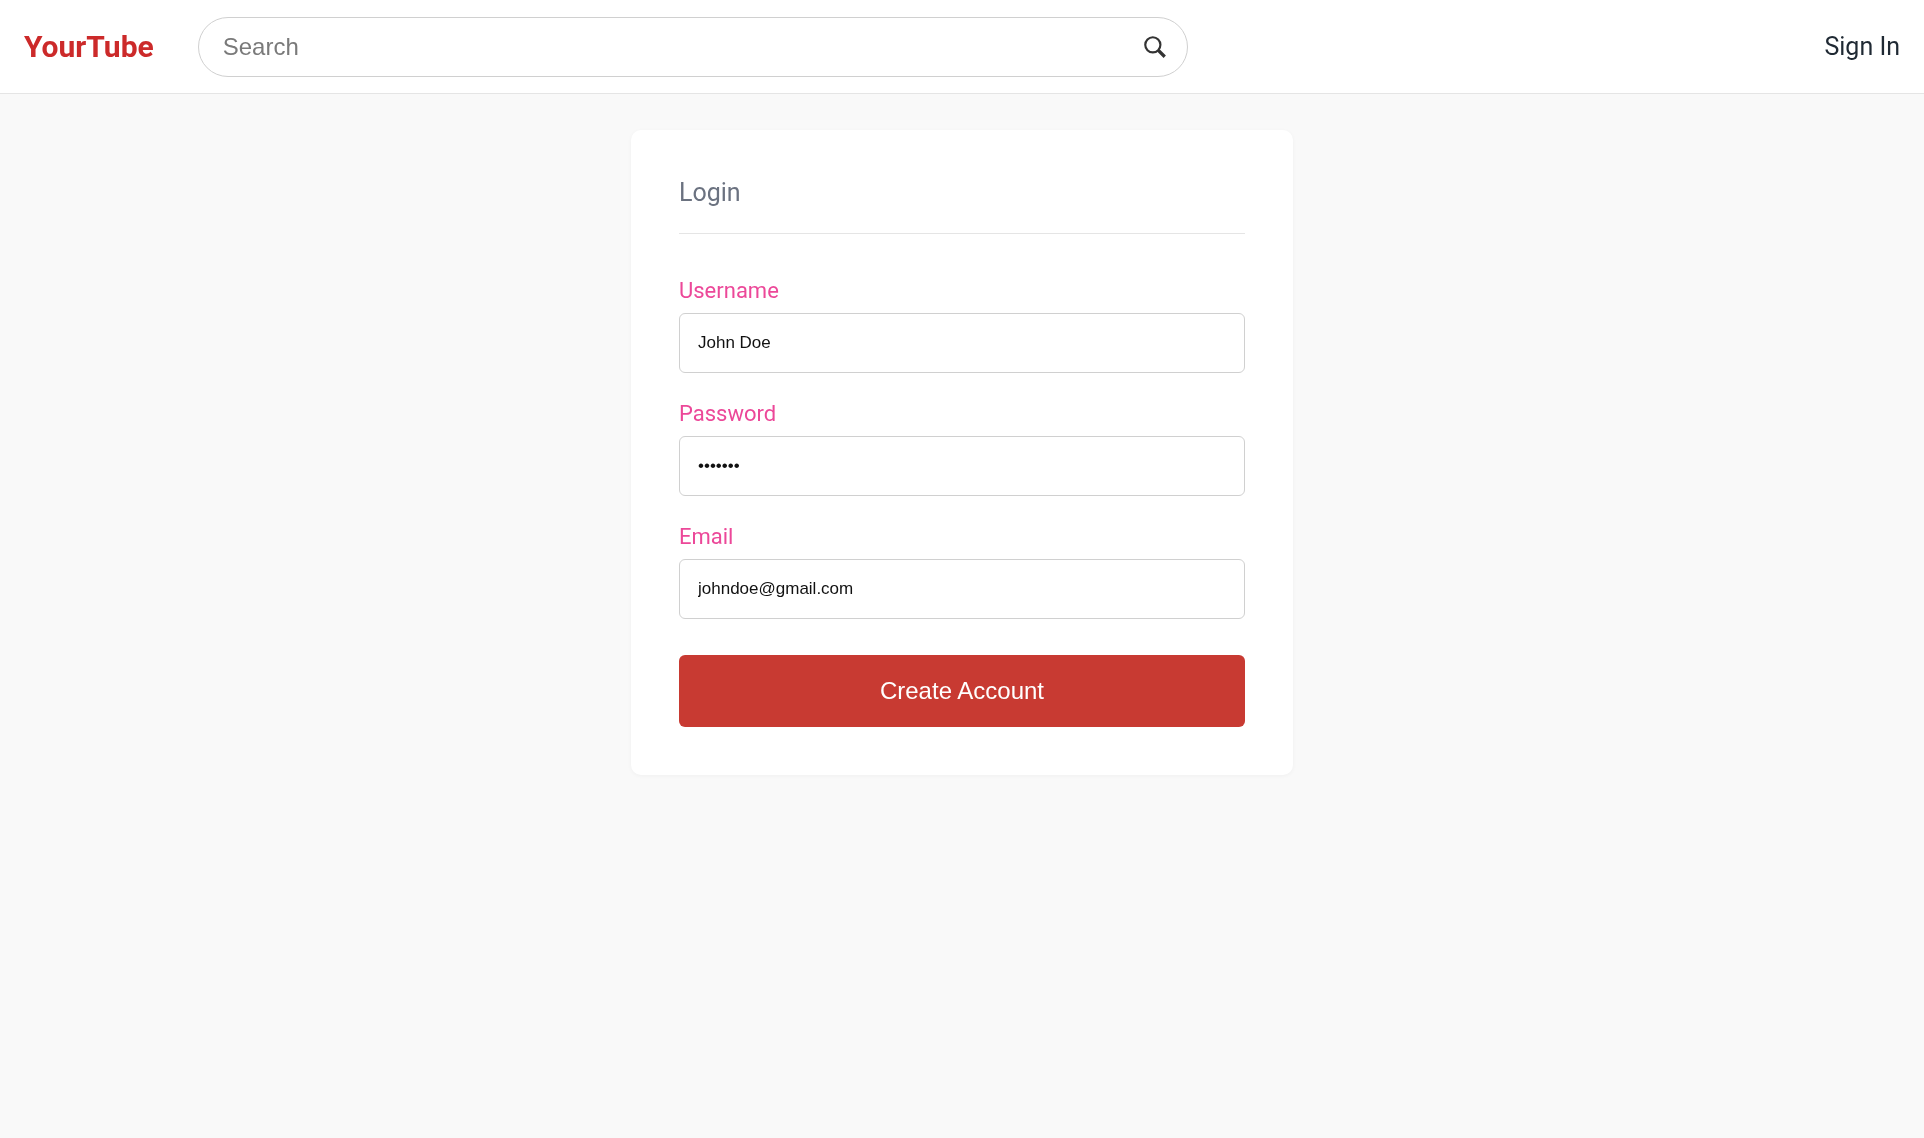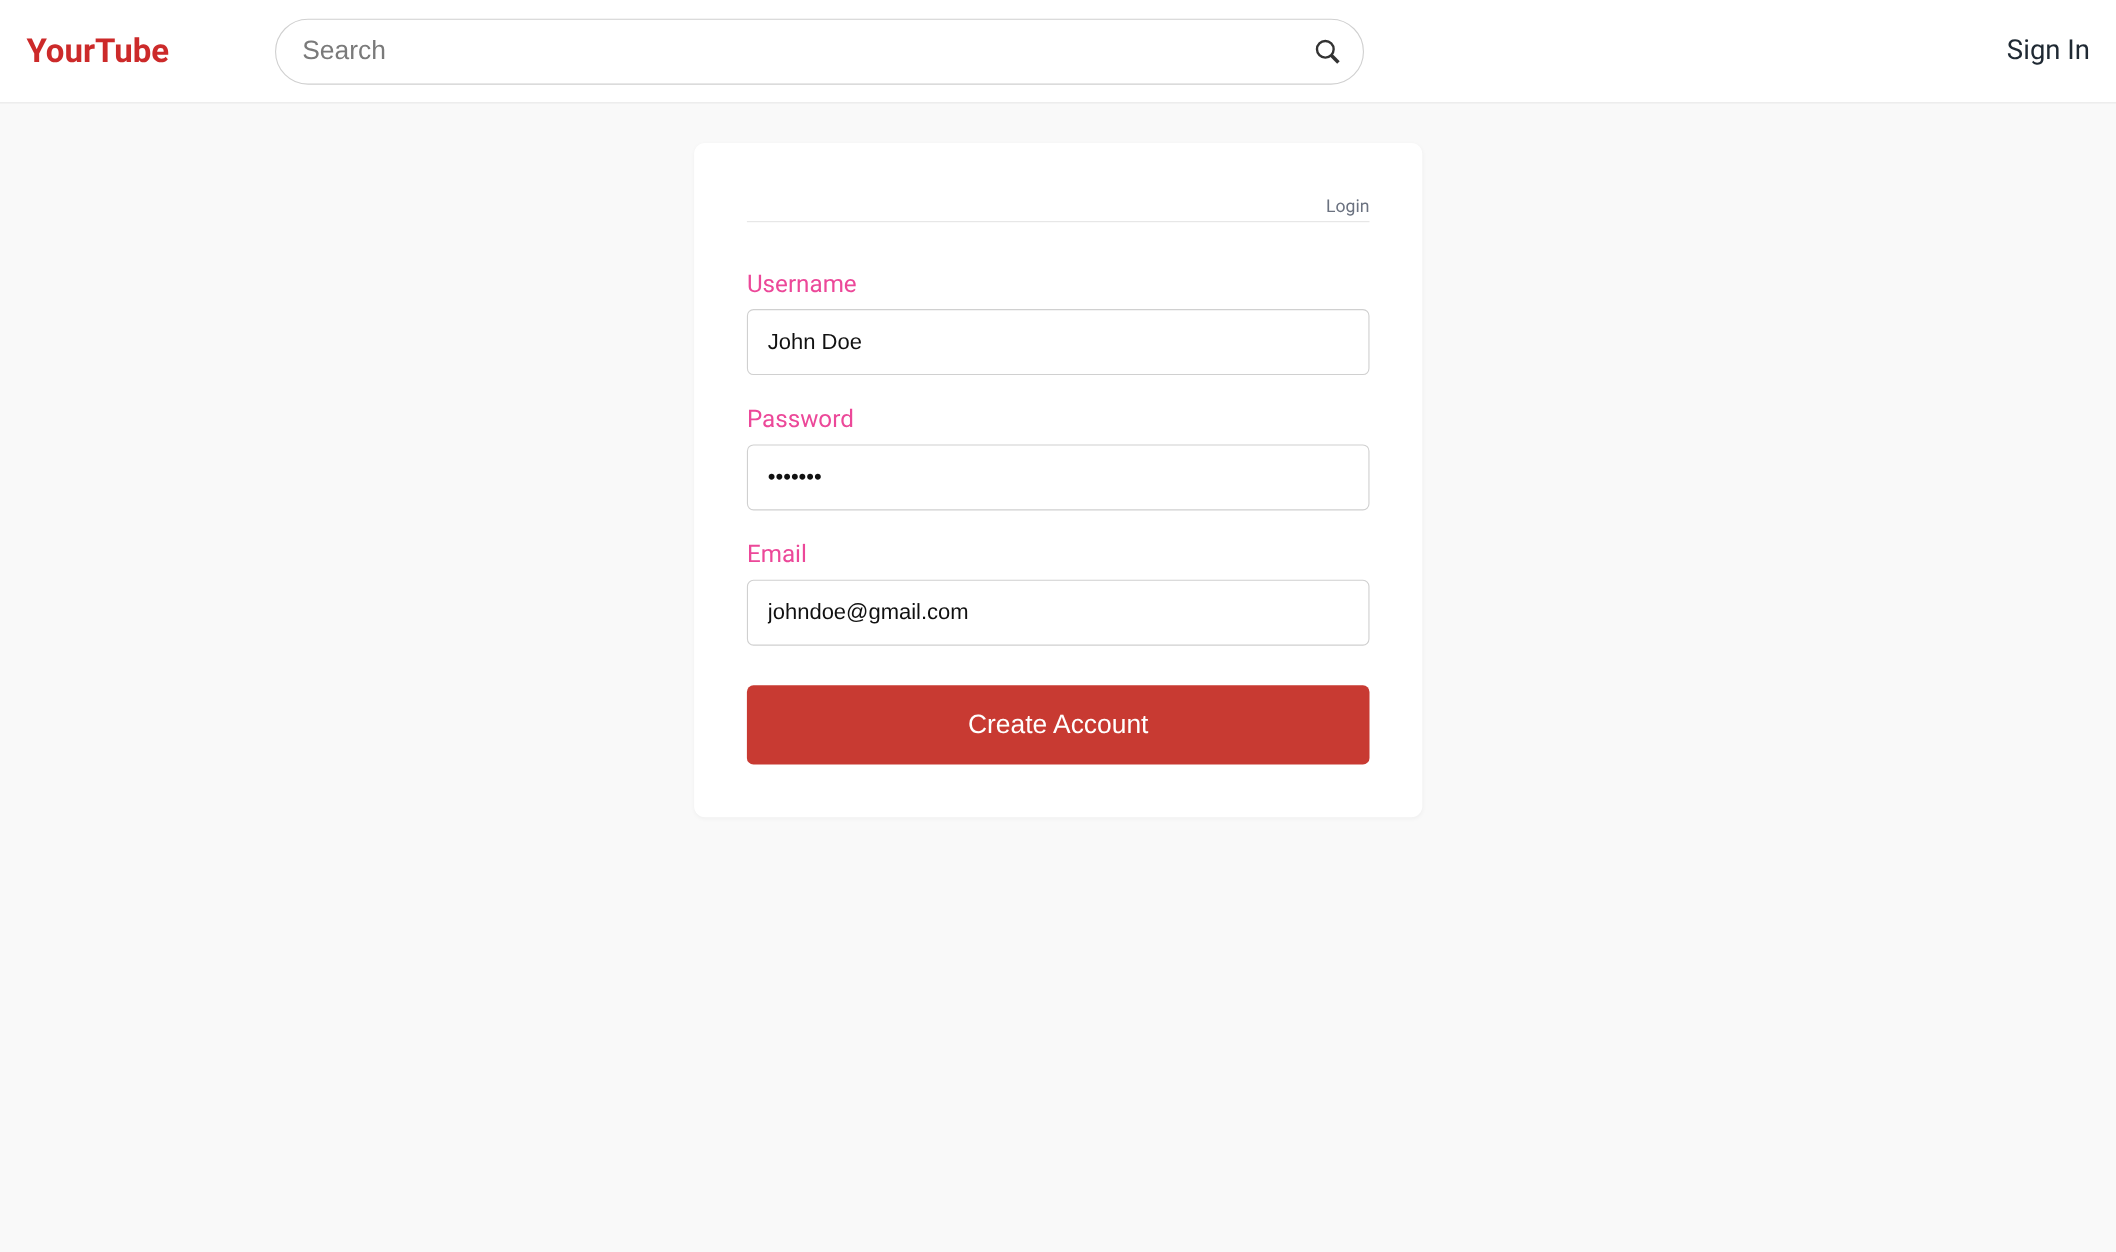--- a/index.html
+++ b/index.html
@@ -14,21 +14,21 @@
       height: 1138px;
       overflow: hidden;
     }
     .header {
       display: flex;
       align-items: center;
       background: #ffffff;
       height: 94px;
       padding: 0 24px;
       border-bottom: 1px solid #e5e5e5;
-      gap: 96px;
+      gap: 44px;
     }
     .logo {
       color: #cc2a2a;
       font-size: 30px;
       font-weight: 700;
       white-space: nowrap;
     }
     .search-container {
       flex: 1;
       max-width: 990px;
@@ -75,23 +75,23 @@
       border-radius: 10px;
       box-shadow: 0 1px 4px rgba(0,0,0,0.04);
       padding: 48px 48px 48px 48px;
     }
     .tabs {
       display: flex;
       margin-bottom: 44px;
     }
     .tab {
       flex: 1;
-      text-align: right;
-      font-size: 16px;
-      padding-bottom: 4px;
+      text-align: left;
+      font-size: 25px;
+      padding-bottom: 26px;
       cursor: pointer;
       border-bottom: 1px solid #e5e5e5;
       color: #6b7280;
     }
     .tab.active {
       color: #cc2a2a;
       border-bottom: 3px solid #cc2a2a;
       font-weight: 500;
     }
     .field-group {
@@ -102,21 +102,21 @@
       font-size: 22px;
       color: #ec4899;
       margin-bottom: 10px;
     }
     .text-input {
       width: 100%;
       height: 60px;
       border: 1px solid #d0d0d0;
       border-radius: 6px;
       padding: 0 18px;
-      font-size: 20px;
+      font-size: 17px;
       color: #111;
       outline: none;
       background: #fff;
     }
     .submit-btn {
       width: 100%;
       height: 72px;
       background: #c83a32;
       color: #ffffff;
       border: none;

